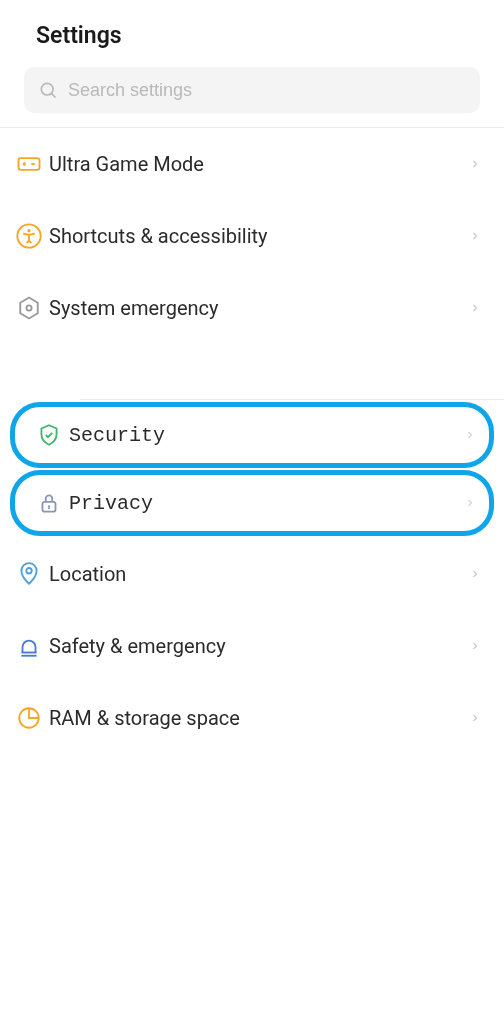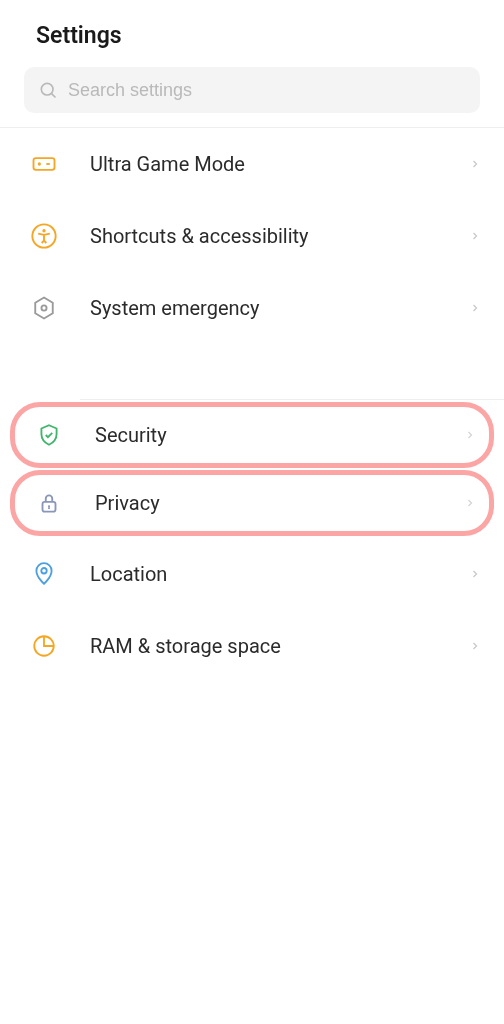--- a/index.html
+++ b/index.html
@@ -39,22 +39,22 @@
       color: #6d28d9;
       flex: 1;
     }
     .search input::placeholder { color: #b9b9b9; }
     .divider-top { border-bottom: 1px solid #eee; }
     .list { padding: 0 0 0 0; }
     .row {
       display: flex;
       align-items: center;
       height: 72px;
-      padding: 0 22px 0 30px;
-      gap: 32px;
+      padding: 0 22px 0 15px;
+      gap: 6px;
       cursor: pointer;
       position: relative;
       border-radius: 30px;
     }
     .row .icon {
       width: 28px;
       height: 28px;
       flex: 0 0 28px;
       display: flex;
       align-items: center;
@@ -78,25 +78,26 @@
       height: 56px;
       position: relative;
     }
     .gap-section::after {
       content: "";
       position: absolute;
       left: 80px; right: 0; bottom: 0;
       border-bottom: 1px solid #eee;
     }
     .highlight {
-      border: 5px solid #fca5a5;
+      border: 5px solid #0ea5e9;
       margin: 2px 10px;
       height: 66px;
       padding-left: 20px;
       padding-right: 12px;
+      font-family: Liberation Mono, monospace;
     }
     svg { display: block; }
   </style>
 </head>
 <body>
 
 <div class="header">
   <div class="title">Settings</div>
 </div>
 
@@ -205,20 +206,35 @@
       </svg>
     </span>
     <span class="label">Location</span>
     <span class="chev">
       <svg width="12" height="12" viewBox="0 0 24 24" fill="none" stroke="#c8c8c8" stroke-width="2.5">
           <path d="M9 6l6 6-6 6"></path>
         </svg>
     </span>
   </div>
 
+  <div class="row">
+    <span class="icon">
+      <svg width="26" height="26" viewBox="0 0 24 24" fill="none" stroke="#4a79d6" stroke-width="1.7">
+        <path d="M6 18v-5a6 6 0 0 1 12 0v5"></path>
+        <path d="M5 18h14"></path>
+        <path d="M5 21h14"></path>
+      </svg>
+    </span>
+    <span class="label">Safety &amp; emergency</span>
+    <span class="chev">
+      <svg width="12" height="12" viewBox="0 0 24 24" fill="none" stroke="#c8c8c8" stroke-width="2.5">
+          <path d="M9 6l6 6-6 6"></path>
+        </svg>
+    </span>
+  </div>
 
 
   <div class="row">
     <span class="icon">
       <svg width="26" height="26" viewBox="0 0 24 24" fill="none" stroke="#f5a623" stroke-width="1.7">
         <circle cx="12" cy="12" r="9"></circle>
         <path d="M12 3v9h9" fill="none"></path>
       </svg>
     </span>
     <span class="label">RAM &amp; storage space</span>

